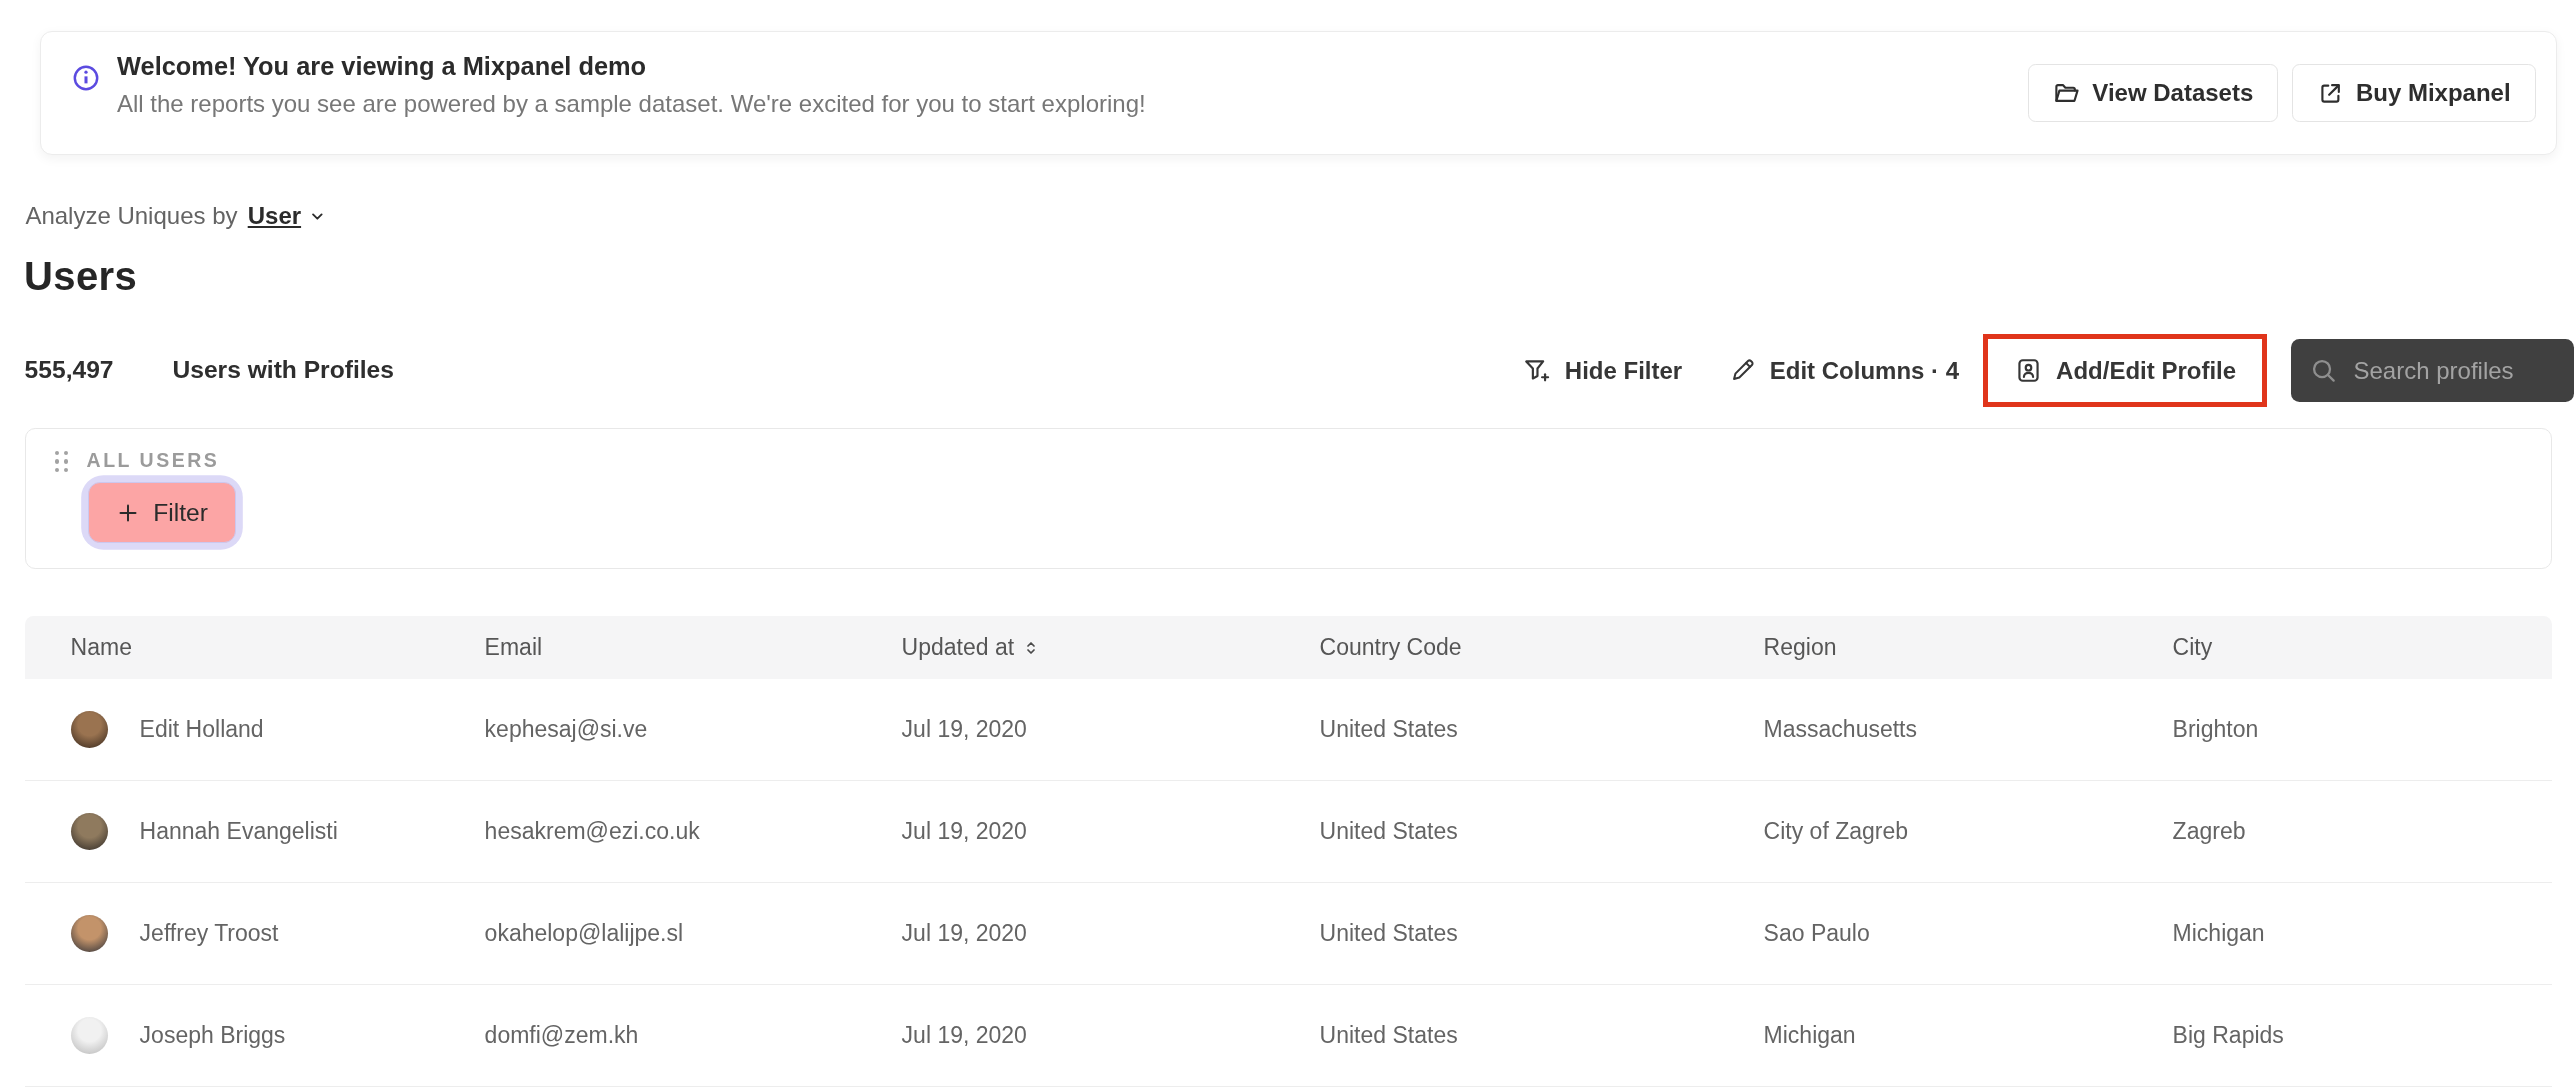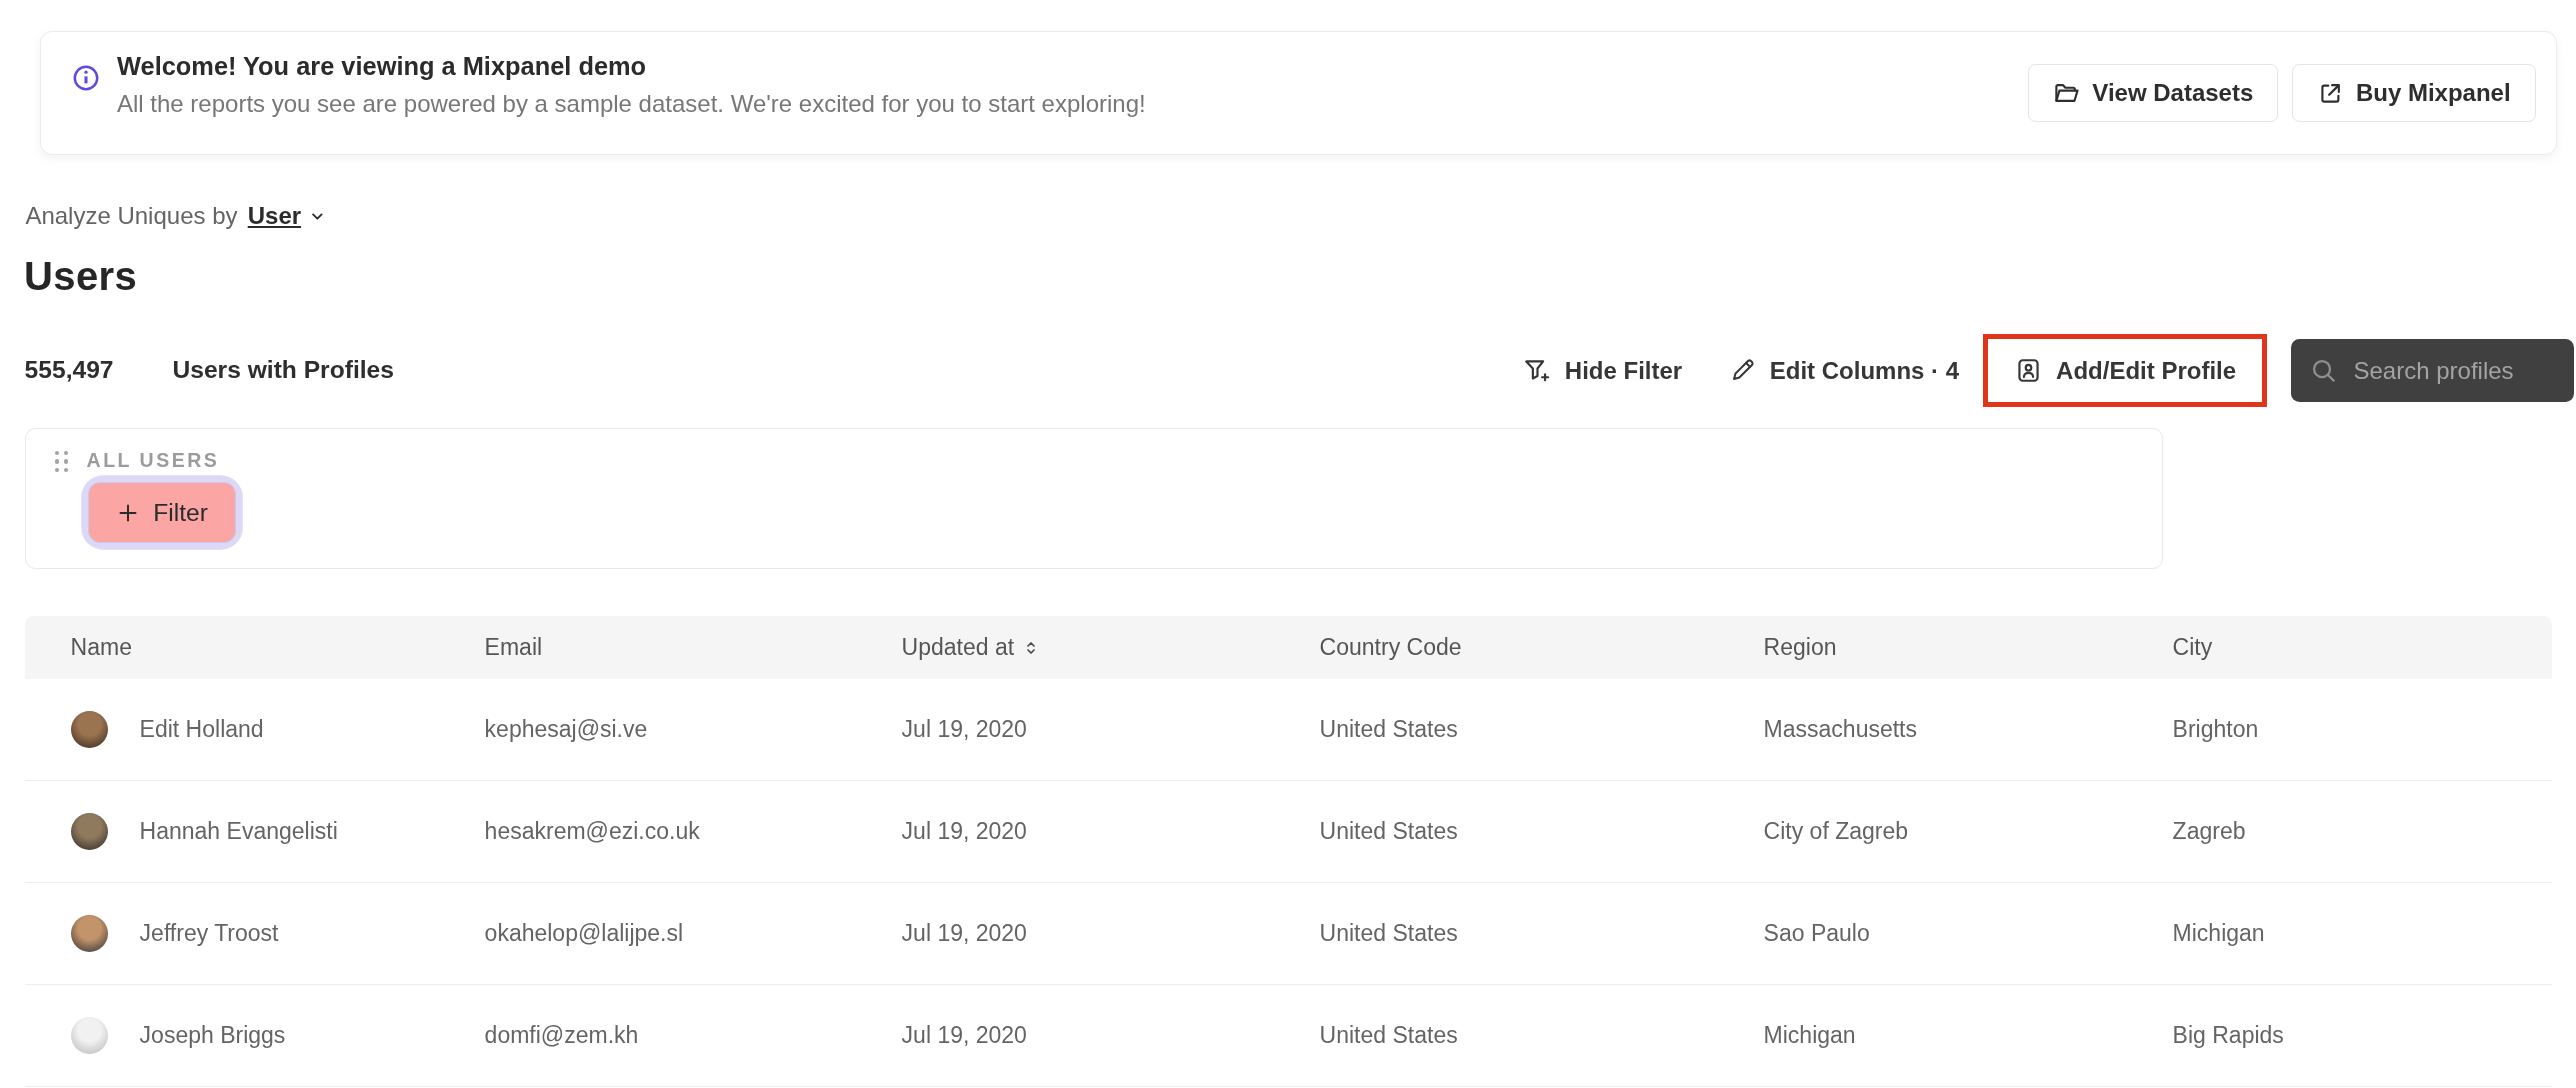--- a/index.html
+++ b/index.html
@@ -30,21 +30,21 @@
   .tool-item { display:flex; align-items:center; gap:13.6px; font-size:24px; font-weight:600;
     color:#363636; cursor:pointer; white-space:nowrap; }
   .gap56 { width:47px; } .gap28 { width:24px; }
   .highlight-box { display:flex; align-items:center; border:5.1px solid #e0351b;
     padding:0 25.4px; height:73px; }
   .search-box { display:flex; align-items:center; gap:15.3px; width:283px; height:63px;
     background:#404040; border-radius:8.5px; padding:0 18.7px; cursor:text; }
   .search-ph { font-size:24px; color:#a3a3a3; }
 
   
-  .filter-panel { left:24.6px; top:428px; width:2138px; height:141px; background:#fff;
+  .filter-panel { left:24.6px; top:428px; width:2527px; height:141px; background:#fff;
     border:1.7px solid #e8e8e8; border-radius:10.2px; }
   .drag-handle { position:absolute; left:29px; top:22px; display:grid;
     grid-template-columns:4.2px 4.2px; grid-gap:4.2px 5.1px; cursor:grab; }
   .drag-handle i { width:4.2px; height:4.2px; border-radius:50%; background:#a2a2a2; }
   .group-label { position:absolute; left:61px; top:19.5px; font-size:19.5px; font-weight:600;
     letter-spacing:2.5px; color:#9b9b9b; }
   .filter-btn-ring { position:absolute; left:62px; top:53px; border-radius:15.3px;
     box-shadow:0 0 0 6.8px #dcd9f7; }
   .filter-btn { display:flex; align-items:center; gap:13.6px; height:61px; padding:0 27px;
     background:#fca5a5; border:1.7px solid #ccc7ee; border-radius:12px;

